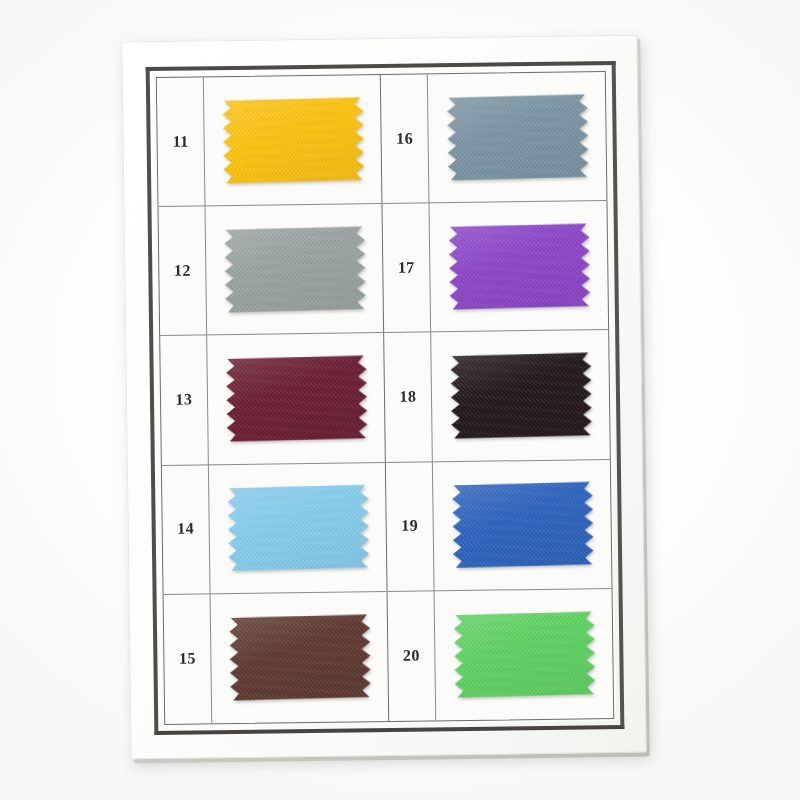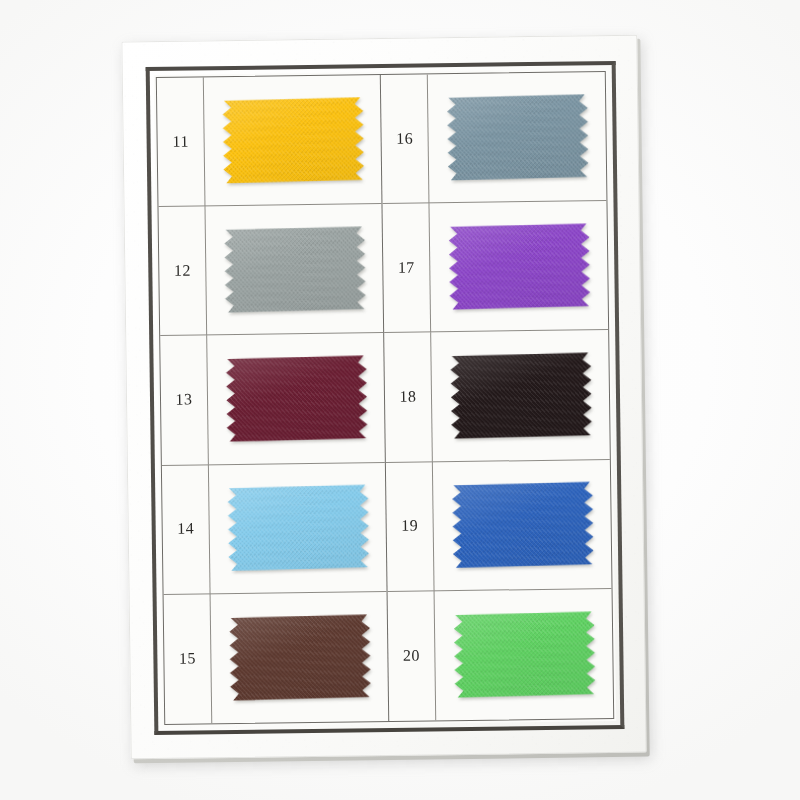--- a/index.html
+++ b/index.html
@@ -13,20 +13,21 @@
     font-family: "Liberation Serif", serif;
     overflow: hidden;
     position: relative;
   }
 
   
   #photo-stage {
     position: absolute;
     inset: 0;
     background: #4d7c0f;
+    font-weight: bold;
   }
 
   
   #backdrop {
     position: absolute;
     inset: 0;
     background:
       radial-gradient(ellipse 70% 60% at 50% 45%, #ffffff 0%, #fdfdfd 55%, #f7f7f6 100%);
   }
 

